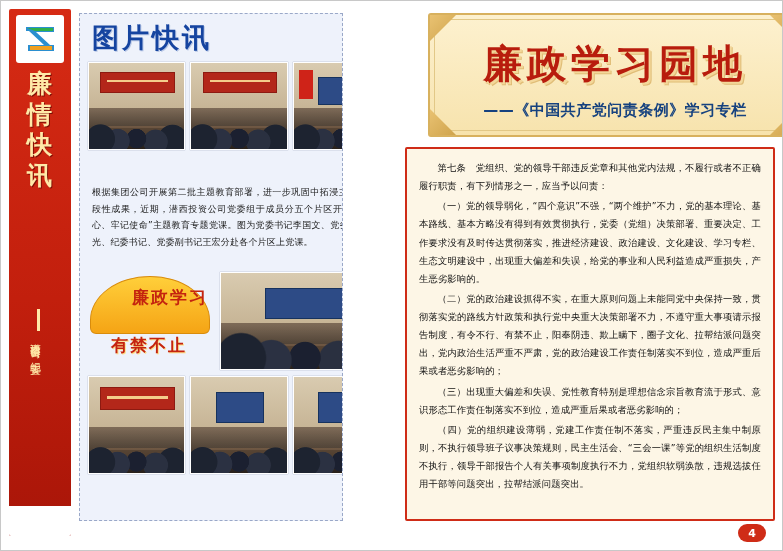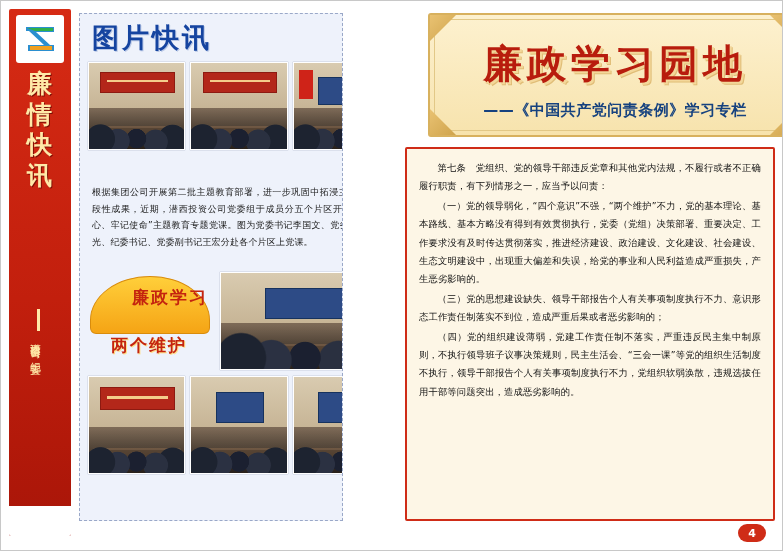--- a/index.html
+++ b/index.html
@@ -267,21 +267,21 @@
         <div class="ph-table"></div>
         <div class="ph-people"></div>
       </div>
     </div>
 
     <div class="panel-text">根据集团公司开展第二批主题教育部署，进一步巩固中拓浸主题教育阶段性成果，近期，潜西投资公司党委组于成员分五个片区开展“不忘初心、牢记使命”主题教育专题党课。图为党委书记李国文、党务副总古浩光、纪委书记、党委副书记王宏分赴各个片区上党课。</div>
 
     <div class="fanart">
       <div class="fan-shape"></div>
       <div class="fan-text-1">廉政学习</div>
-      <div class="fan-text-2">两个维护</div>
+      <div class="fan-text-2">有禁不止</div>
     </div>
 
     <div class="photo photo-col">
       <div class="ph-wall"></div>
       <div class="ph-floor"></div>
       <div class="ph-screen"></div>
       <div class="ph-table"></div>
       <div class="ph-people"></div>
     </div>
 
@@ -316,20 +316,21 @@
       <div class="corner tl"></div>
       <div class="corner tr"></div>
       <div class="corner bl"></div>
       <div class="corner br"></div>
       <div class="main-title">廉政学习园地</div>
       <div class="sub-title">——《中国共产党问责条例》学习专栏</div>
     </div>
 
     <div class="article-card">
       <p class="art-p">第七条　党组织、党的领导干部违反党章和其他党内法规，不履行或者不正确履行职责，有下列情形之一，应当予以问责：</p>
-      <p class="art-p">（一）党的领导弱化，“四个意识”不强，“两个维护”不力，党的基本理论、基本路线、基本方略没有得到有效贯彻执行，党委（党组）决策部署、重要决定、工作要求没有及时传达贯彻落实，推进经济建设、政治建设、文化建设、社会建设、生态文明建设中，出现重大偏差和失误，给党的事业和人民利益造成严重损失，产生恶劣影响的。</p>
-      <p class="art-p">（三）党的思想建设缺失、领导干部报告个人有关事项制度执行不力、意识形态工作责任制落实不到位，造成严重后果或者恶劣影响的；</p>
-      <p class="art-p">（四）党的组织建设薄弱，党建工作责任制不落实，严重违反民主集中制原则，不执行领导班子议事决策规则，民主生活会、“三会一课”等党的组织生活制度不执行，领导干部报告个人有关事项制度执行不力，党组织软弱涣散，违规选拔任用干部等问题突出，造成恶劣影响的。</p>
+      <p class="art-p">（一）党的领导弱化，“四个意识”不强，“两个维护”不力，党的基本理论、基本路线、基本方略没有得到有效贯彻执行，党委（党组）决策部署、重要决定、工作要求没有及时传达贯彻落实，推进经济建设、政治建设、文化建设、学习专栏、生态文明建设中，出现重大偏差和失误，给党的事业和人民利益造成严重损失，产生恶劣影响的。</p>
+      <p class="art-p">（二）党的政治建设抓得不实，在重大原则问题上未能同党中央保持一致，贯彻落实党的路线方针政策和执行党中央重大决策部署不力，不遵守重大事项请示报告制度，有令不行、有禁不止，阳奉阴违、欺上瞒下，圈子文化、拉帮结派问题突出，党内政治生活严重不严肃，党的政治建设工作责任制落实不到位，造成严重后果或者恶劣影响的；</p>
+      <p class="art-p">（三）出现重大偏差和失误、党性教育特别是理想信念宗旨教育流于形式、意识形态工作责任制落实不到位，造成严重后果或者恶劣影响的；</p>
+      <p class="art-p">（四）党的组织建设薄弱，党建工作责任制不落实，严重违反民主集中制原则，不执行领导班子议事决策规则，民主生活会、“三会一课”等党的组织生活制度不执行，领导干部报告个人有关事项制度执行不力，党组织软弱涣散，违规选拔任用干部等问题突出，拉帮结派问题突出。</p>
     </div>
   </div>
 
   <div class="page-num">4</div>
 </div>
 
 </body></html>

